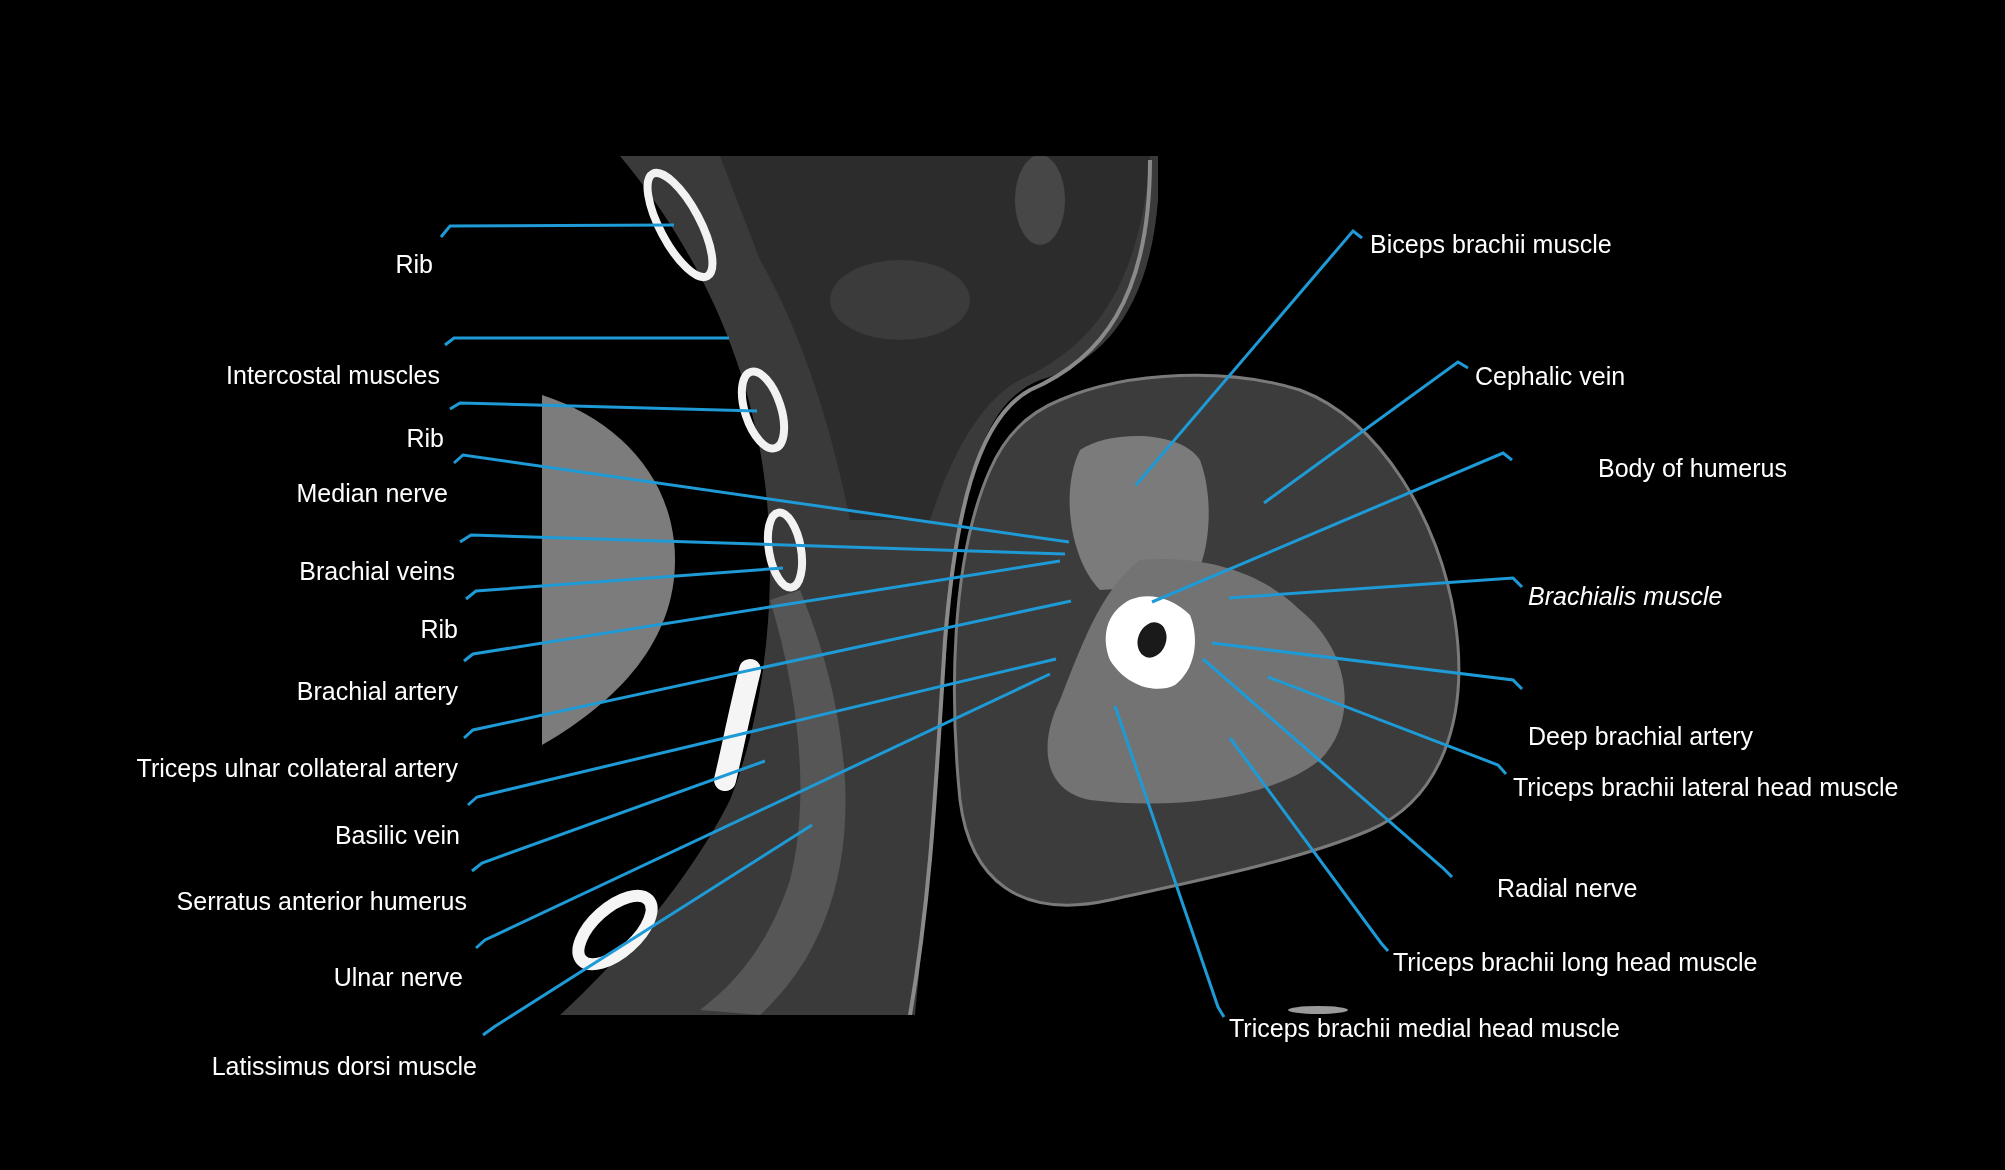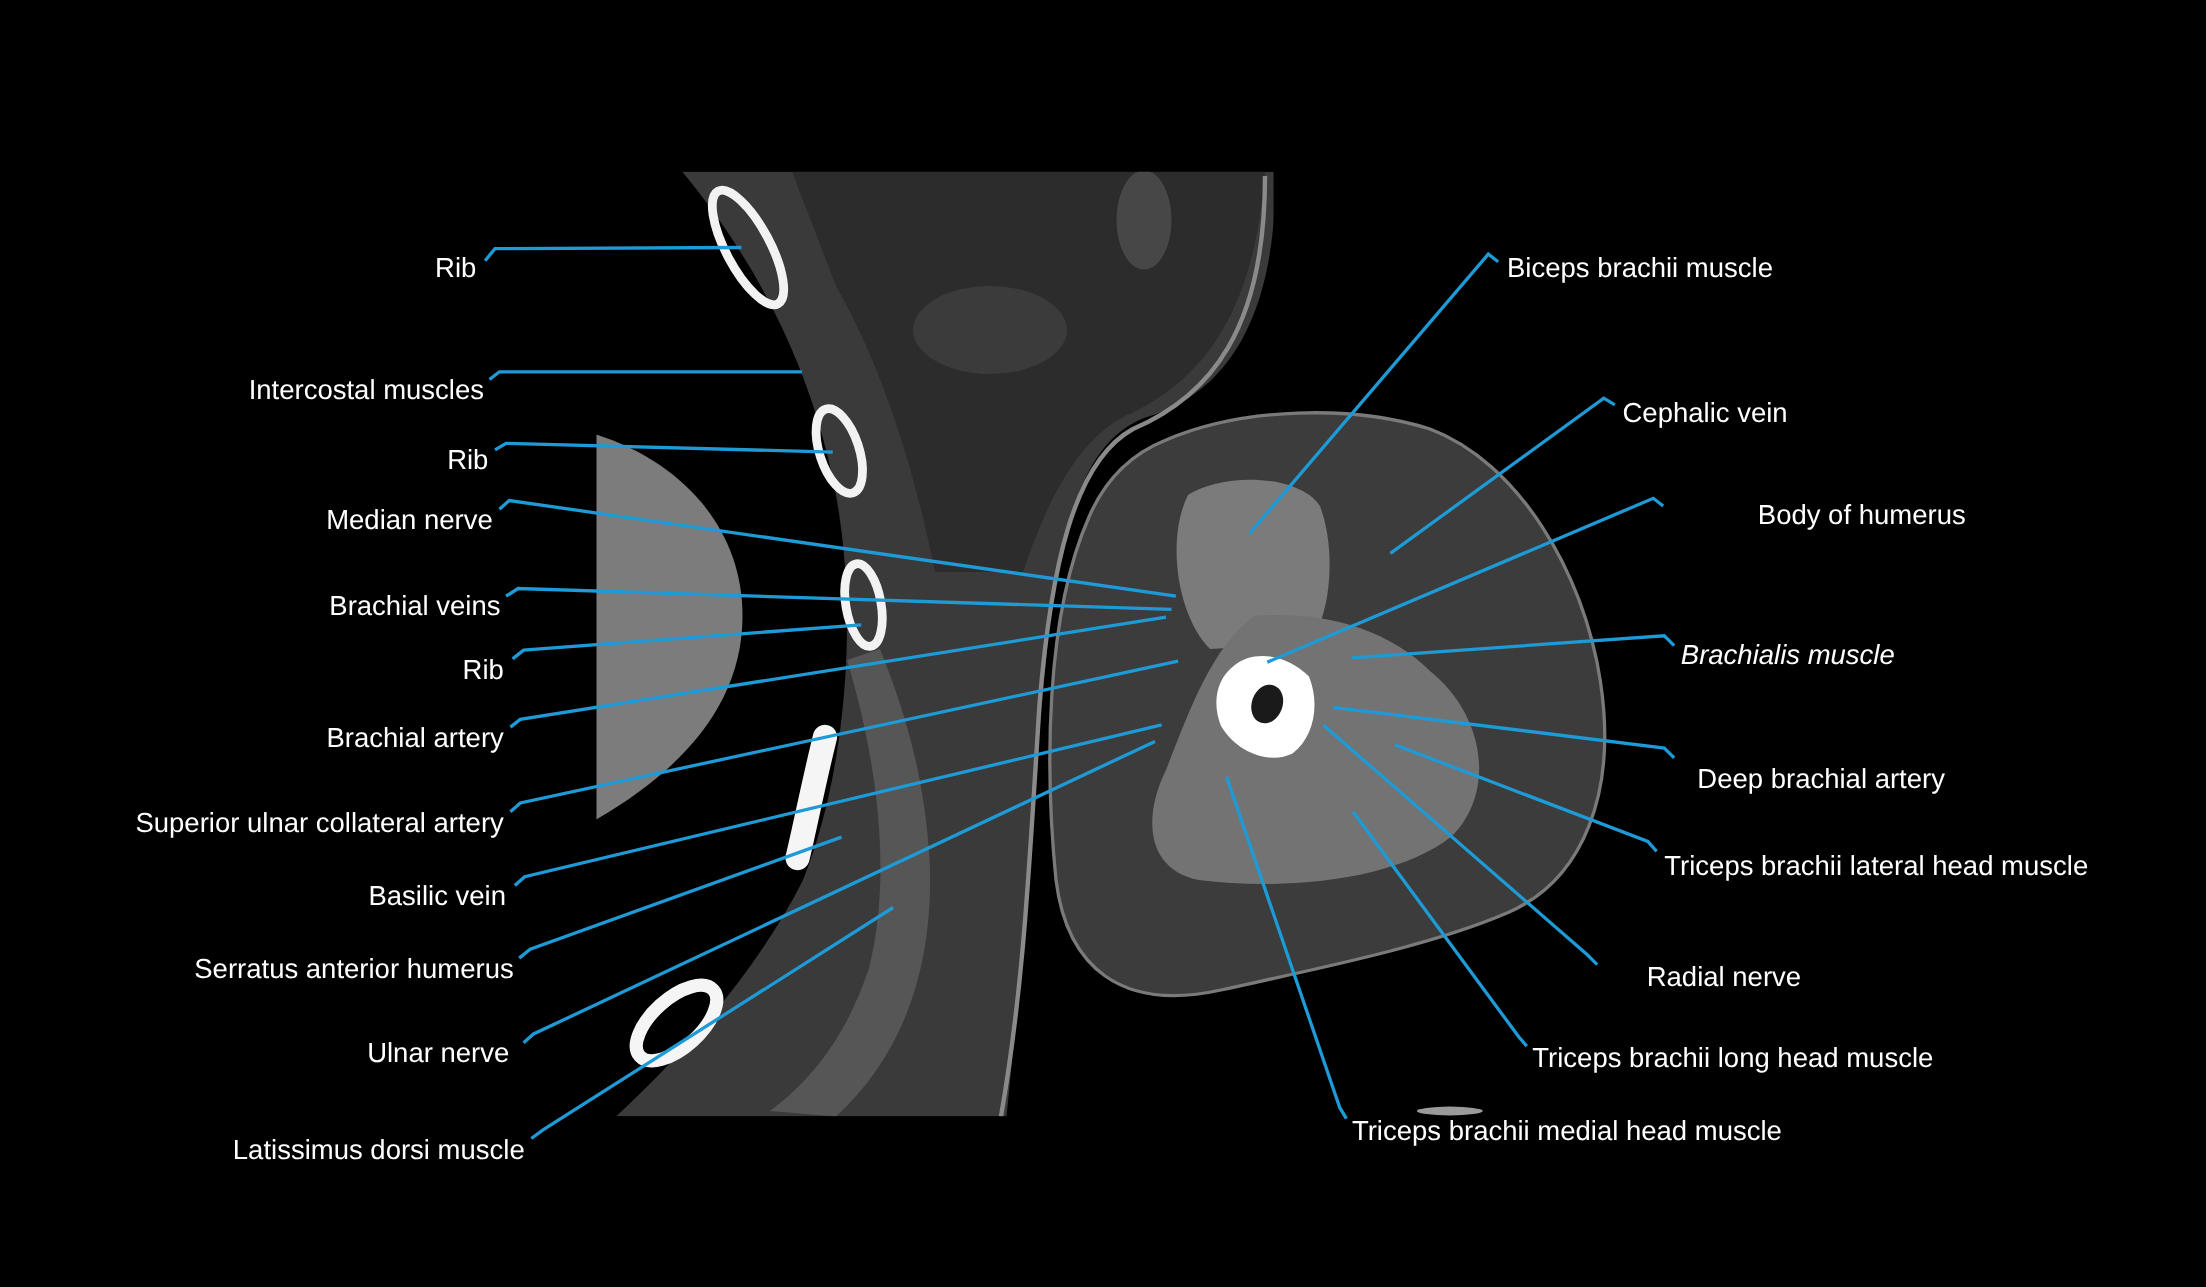--- a/index.html
+++ b/index.html
@@ -1,19 +1,19 @@
 <!DOCTYPE html>
 <html><head>
 <meta charset="utf-8">
 <style>
   html, body { margin:0; padding:0; background:#000; }
   body { width:2005px; height:1170px; position:relative; overflow:hidden; font-family:"Liberation Sans", "DejaVu Sans", sans-serif; }
   #stage { position:absolute; left:0; top:0; width:2005px; height:1170px; }
   .lbl { position:absolute; color:#fff; font-size:25px; line-height:30px; white-space:nowrap; transform:translateY(-50%); }
-  .lbl.left { text-align:left; }
+  .lbl.left { text-align:left;margin-top:20px; }
   .lbl.right { text-align:center; }
 </style>
 </head>
 <body>
 
 <div id="stage">
   <svg id="ct" width="2005" height="1170" viewBox="0 0 2005 1170" style="position:absolute;left:0;top:0;">
     <defs>
       <filter id="noise" x="0" y="0" width="100%" height="100%">
         <feTurbulence type="fractalNoise" baseFrequency="0.06" numOctaves="2" seed="3" result="n"></feTurbulence>
@@ -91,30 +91,30 @@
   </svg>
 
   <div id="labels-left">
       <div class="lbl left" style="top: 244px; right: 1572px;">Rib</div>
       <div class="lbl left" style="top: 355px; right: 1565px;">Intercostal muscles</div>
       <div class="lbl left" style="top: 418px; right: 1561px;">Rib</div>
       <div class="lbl left" style="top: 473px; right: 1557px;">Median nerve</div>
       <div class="lbl left" style="top: 551px; right: 1550px;">Brachial veins</div>
       <div class="lbl left" style="top: 609px; right: 1547px;">Rib</div>
       <div class="lbl left" style="top: 671px; right: 1547px;">Brachial artery</div>
-      <div class="lbl left" style="top: 748px; right: 1547px;">Superior ulnar collateral artery</div>
+      <div class="lbl left" style="top: 748px; right: 1547px;">Triceps ulnar collateral artery</div>
       <div class="lbl left" style="top: 815px; right: 1545px;">Basilic vein</div>
       <div class="lbl left" style="top: 881px; right: 1538px;">Serratus anterior humerus</div>
       <div class="lbl left" style="top: 957px; right: 1542px;">Ulnar nerve</div>
       <div class="lbl left" style="top: 1046px; right: 1528px;">Latissimus dorsi muscle</div>
     </div>
   <div id="labels-right">
       <div class="lbl right" style="top: 244px; left: 1370px;">Biceps brachii muscle</div>
       <div class="lbl right" style="top: 376px; left: 1475px;">Cephalic vein</div>
       <div class="lbl right" style="top: 468px; left: 1598px;">Body of humerus</div>
       <div class="lbl right" style="top: 596px; left: 1528px; font-style: italic;">Brachialis muscle</div>
-      <div class="lbl right" style="top: 708px; left: 1528px; margin-left: 15px;">Deep brachial artery</div>
+      <div class="lbl right" style="top: 736px; left: 1528px;">Deep brachial artery</div>
       <div class="lbl right" style="top: 787px; left: 1513px;">Triceps brachii lateral head muscle</div>
       <div class="lbl right" style="top: 888px; left: 1457px; margin-left: 40px;">Radial nerve</div>
       <div class="lbl right" style="top: 962px; left: 1393px;">Triceps brachii long head muscle</div>
       <div class="lbl right" style="top: 1028px; left: 1229px;">Triceps brachii medial head muscle</div>
     </div>
 </div>
 
 </body></html>

